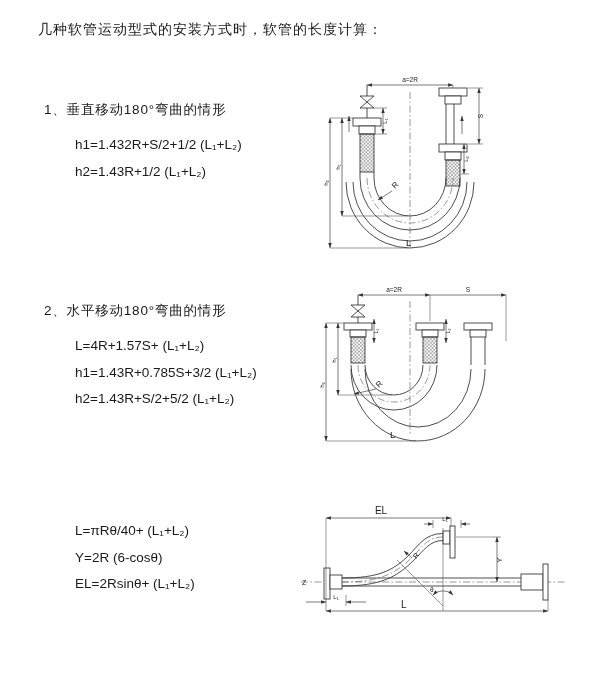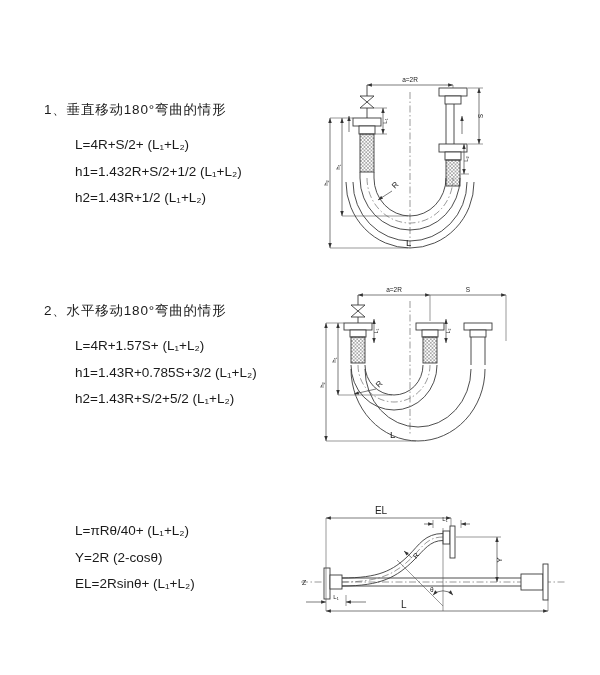--- a/index.html
+++ b/index.html
@@ -16,35 +16,35 @@
   svg .dim{stroke:#444;stroke-width:0.7;fill:none;}
   svg .cl{stroke:#555;stroke-width:0.6;fill:none;stroke-dasharray:7 2.5 1.5 2.5;}
   svg .lab{fill:#222;font-family:"Liberation Sans","DejaVu Sans",sans-serif;}
   svg .fill{fill:#fff;stroke:var(--line);stroke-width:0.9;}
 </style>
 </head>
 <body>
 
 <div class="page">
 
+  <div class="title">几种软管运动型式的安装方式时，软管的长度计算：</div>
 
   <svg width="0" height="0" style="position:absolute" aria-hidden="true">
     <defs>
       <marker id="arr" viewBox="0 0 8 6" refX="7.5" refY="3" markerWidth="8" markerHeight="6" orient="auto-start-reverse">
         <path d="M0.5,0.5 L7.5,3 L0.5,5.5 z" fill="#333"></path>
       </marker>
       <pattern id="braid" width="3.5" height="3.5" patternUnits="userSpaceOnUse">
         <path d="M0,3.5 L3.5,0 M0,0 L3.5,3.5" stroke="#666" stroke-width="0.5"></path>
       </pattern>
     </defs>
   </svg>
 
   <section class="sec" style="top:101px">
     <div class="sec-heading">1、垂直移动180°弯曲的情形</div>
-    <div class="formula">L=4R+S/2+ (L₁+L₂)</div>
     <div class="formula">h1=1.432R+S/2+1/2 (L₁+L₂)</div>
     <div class="formula">h2=1.43R+1/2 (L₁+L₂)</div>
   </section>
 
   <svg class="diag" style="left:312px;top:70px" width="275" height="192" viewBox="0 0 275 192">
     <g>
       <line class="cl" x1="98" y1="22" x2="98" y2="180"></line>
 
       <g>
         <line class="ln" x1="55" y1="15" x2="55" y2="26"></line>
@@ -177,21 +177,21 @@
       <text class="lab" font-size="6" transform="rotate(-90 14 100)" x="14" y="100" text-anchor="middle">h₂</text>
 
       <line class="dim" x1="66" y1="104" x2="44" y2="109" marker-end="url(#arr)"></line>
       <text class="lab" font-size="8" transform="rotate(-45 71 101)" x="71" y="101" text-anchor="middle">R</text>
       <text class="lab" x="80" y="153" font-size="9.5">L</text>
     </g>
   </svg>
 
   <section class="sec" style="top:518px">
     <div class="formula">L=πRθ/40+ (L₁+L₂)</div>
-    <div class="formula">Y=2R (2-cosθ)</div>
+    <div class="formula">Y=2R (6-cosθ)</div>
     <div class="formula">EL=2Rsinθ+ (L₁+L₂)</div>
   </section>
 
   <svg class="diag" style="left:293px;top:498px" width="302" height="158" viewBox="0 0 302 158">
     <g>
       <line class="cl" x1="8" y1="84" x2="272" y2="84"></line>
       <text class="lab" x="9" y="87" font-size="7">Z</text>
       <g>
         <rect class="fill" x="31" y="70" width="6" height="31"></rect>
         <rect class="fill" x="37" y="77" width="12" height="14"></rect>

